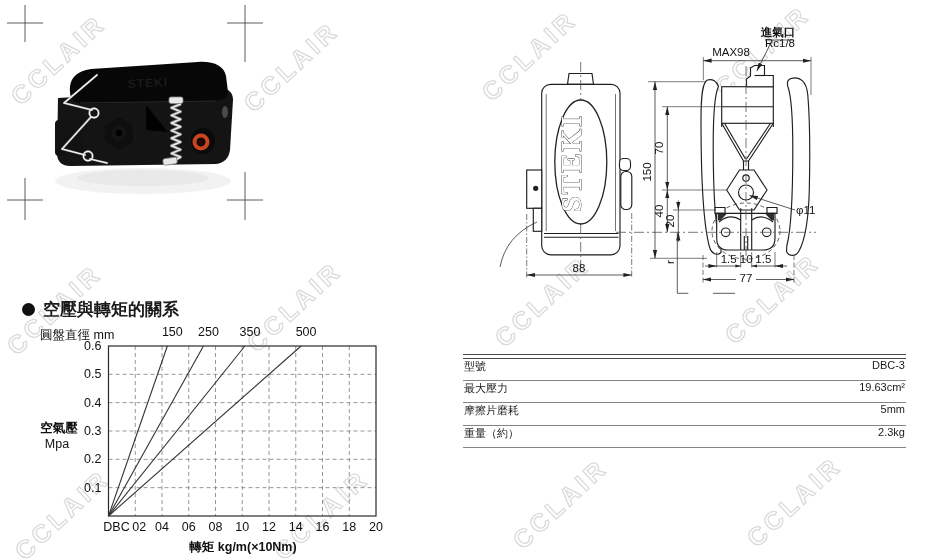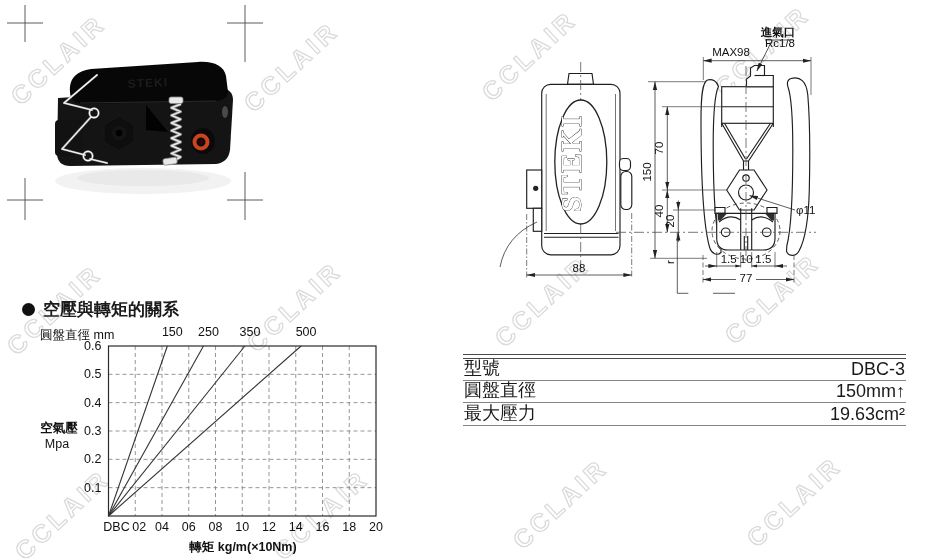--- a/index.html
+++ b/index.html
@@ -12,22 +12,22 @@
   
   #chart text{font-family:"Liberation Sans","DejaVu Sans",sans-serif;}
   .grid{stroke:#8a8a8a;stroke-width:0.9;stroke-dasharray:4 3;}
   .frame{fill:none;stroke:#2a2a2a;stroke-width:1.2;}
   .series{stroke:#333;stroke-width:1.1;}
   .tick{font-size:12.5px;fill:#111;}
   .slabel{font-size:12.5px;fill:#111;}
   
   #spec{left:463px;top:344px;width:443px;}
   #spec .dbl{height:2.6px;border-top:1px solid #4a4a4a;border-bottom:1px solid #4a4a4a;margin-top:10px;}
-  #spec .row{display:flex;justify-content:space-between;align-items:flex-end;height:22.4px;
-             border-bottom:1px solid #848484;font-size:18px;box-sizing:border-box;padding:0 1px;}
+  #spec .row{display:flex;justify-content:space-between;align-items:flex-start;height:22.4px;
+             border-bottom:1px solid #848484;font-size:11px;box-sizing:border-box;padding:0 1px;}
   
   .geo{fill:none;stroke:#1f1f1f;stroke-width:1.15;}
   .geow{fill:#fff;stroke:#1f1f1f;stroke-width:1.15;}
   .thin{fill:none;stroke:#3a3a3a;stroke-width:0.7;}
   .dim{fill:none;stroke:#333;stroke-width:0.8;}
   .ext{fill:none;stroke:#444;stroke-width:0.7;}
   .cl{fill:none;stroke:#555;stroke-width:0.8;stroke-dasharray:10 3 2 3;}
   .dtxt{font-size:11.5px;fill:#111;}
   .wm{fill:none;stroke:#dadada;stroke-width:1.25;font-weight:bold;font-size:25px;letter-spacing:4px;}
 </style>
@@ -257,23 +257,27 @@
     </svg>
 
   <div id="spec" class="abs" style="z-index:2;">
     <div class="dbl"></div>
     <div id="spec-rows">
         <div class="row">
           <span>型號</span>
           <span>DBC-3</span>
         </div>
         <div class="row">
-          <span>圓盤直徑</span>
-          <span>150mm↑</span>
-        </div>
-        <div class="row">
           <span>最大壓力</span>
           <span>19.63cm²</span>
         </div>
+        <div class="row">
+          <span>摩擦片磨耗</span>
+          <span>5mm</span>
+        </div>
+        <div class="row">
+          <span>重量（約）</span>
+          <span>2.3kg</span>
+        </div>
       </div>
   </div>
 
 </div>
 
 </body></html>

